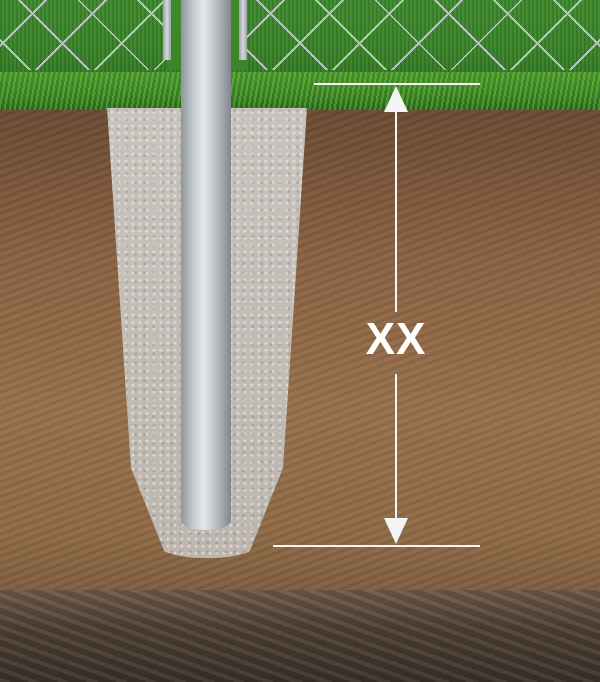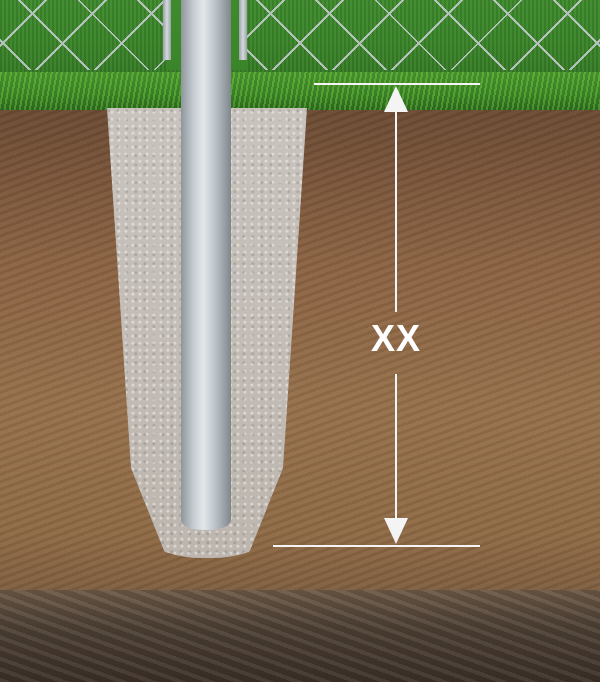--- a/index.html
+++ b/index.html
@@ -34,21 +34,21 @@
     background:
       repeating-linear-gradient(45deg, transparent 0 20px, #c8ced2 20px 22px, transparent 22px 42px),
       repeating-linear-gradient(-45deg, transparent 0 20px, #c8ced2 20px 22px, transparent 22px 42px);
     opacity:0.85;}
   .fence-gap{position:absolute;left:166px;top:0;width:80px;height:70px;background:linear-gradient(180deg,#3e8a2c,#3a8529);}
   .tie-bar{position:absolute;top:0;width:8px;height:60px;background:linear-gradient(90deg,#9aa2a7,#d3d9dc,#9aa2a7);}
   .dim-line{position:absolute;height:2px;background:#f4f4f4;}
   .dim-vert{position:absolute;left:395px;width:2px;background:#f4f4f4;}
   .arrow-up{position:absolute;left:384px;top:86px;width:0;height:0;border-left:12px solid transparent;border-right:12px solid transparent;border-bottom:26px solid #f4f4f4;}
   .arrow-down{position:absolute;left:384px;top:518px;width:0;height:0;border-left:12px solid transparent;border-right:12px solid transparent;border-top:26px solid #f4f4f4;}
-  .label{position:absolute;left:346px;top:314px;width:100px;text-align:center;color:#ffffff;font-weight:bold;font-size:36px;letter-spacing:1px;line-height:50px;}
+  .label{position:absolute;left:346px;top:314px;width:100px;text-align:center;color:#ffffff;font-weight:bold;font-size:44px;letter-spacing:1px;line-height:50px;}
 </style>
 </head>
 <body>
 
 <div class="scene">
   <div class="grass-bg"></div>
   <div class="fence-wire"></div>
   <div class="fence-gap"></div>
   <div class="tie-bar" style="left:163px"></div>
   <div class="tie-bar" style="left:239px"></div>

